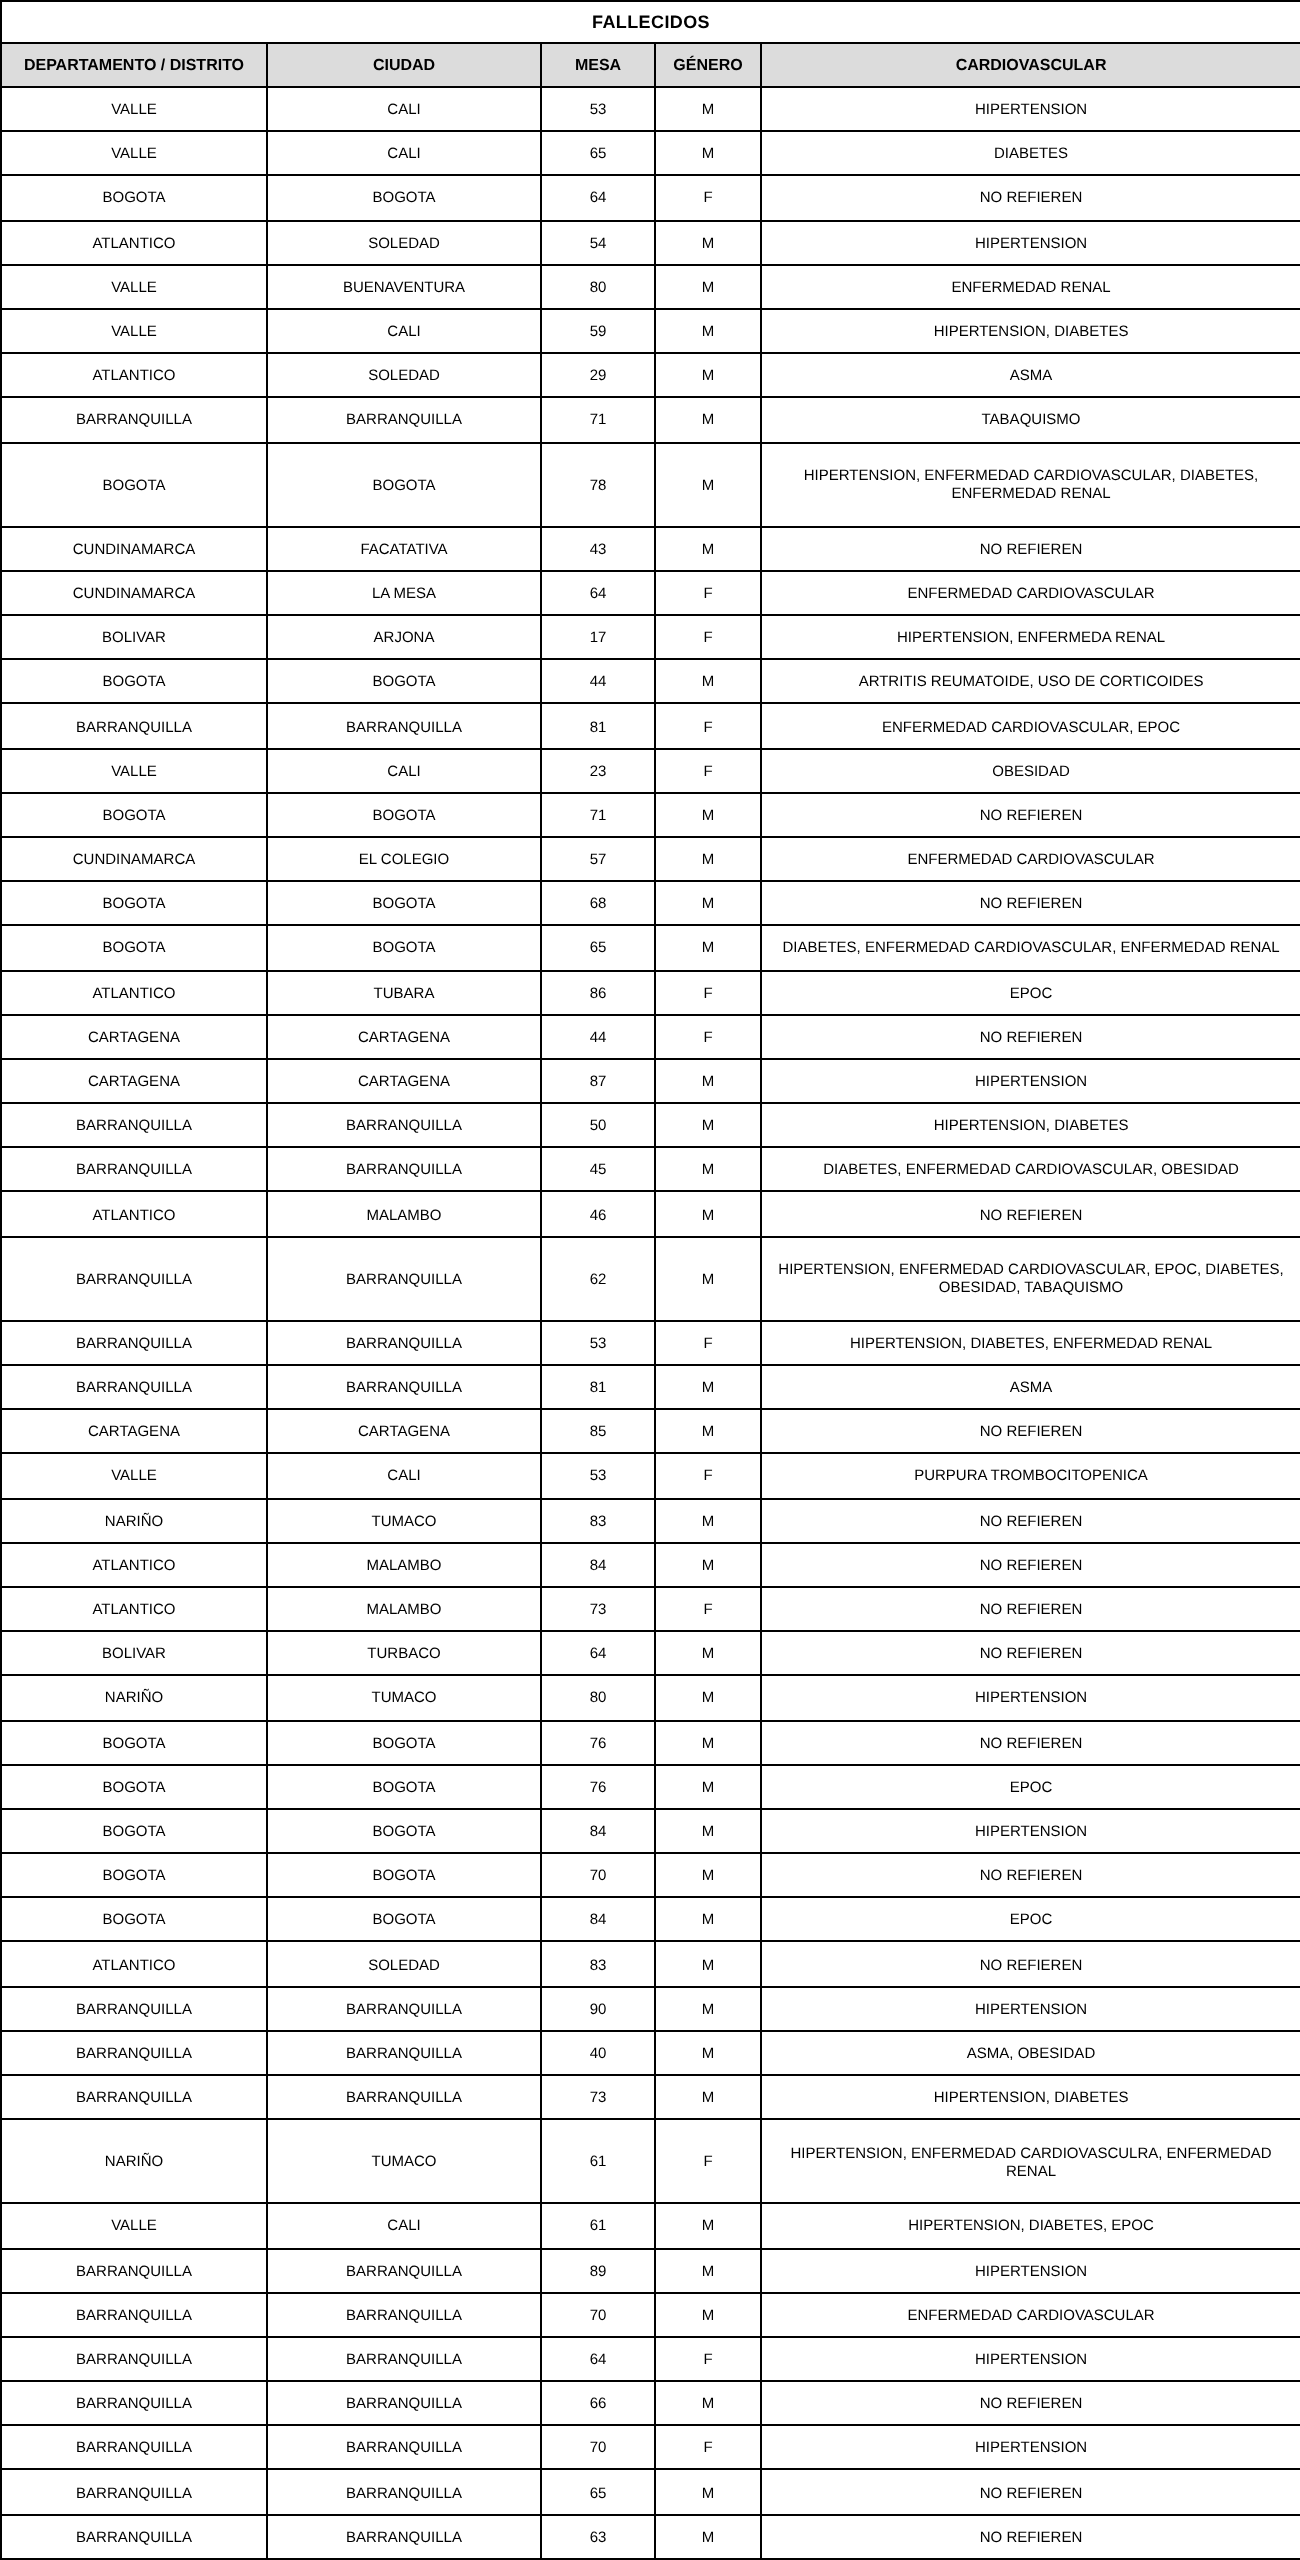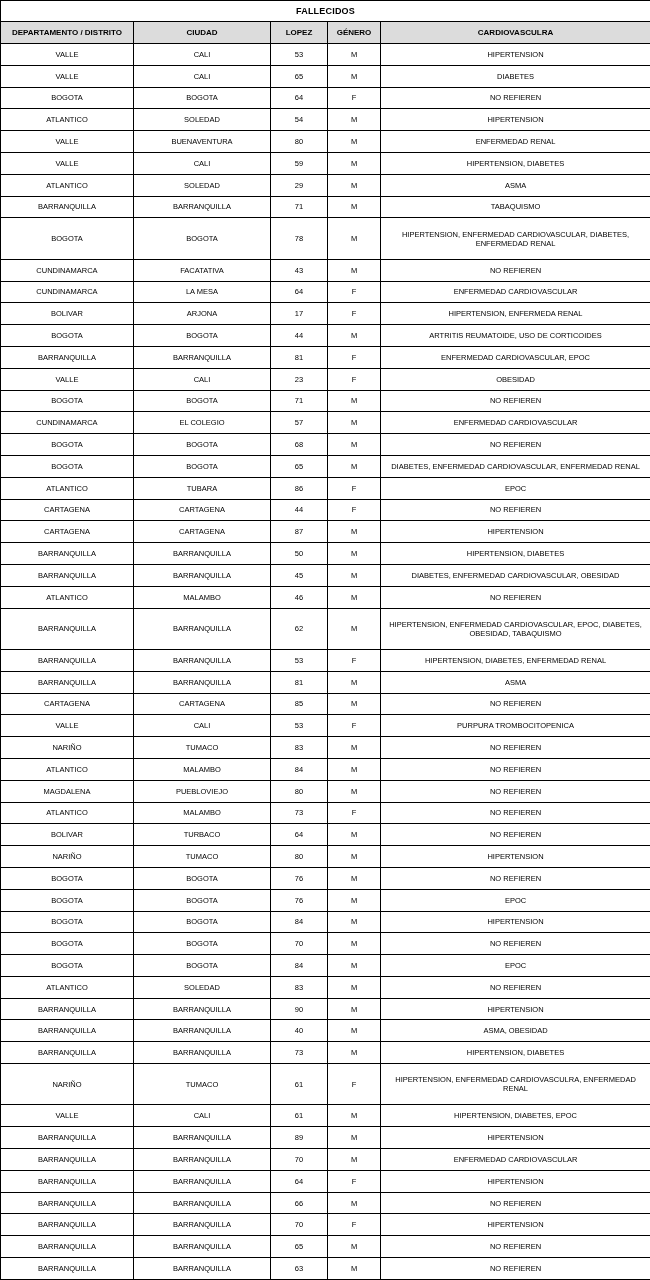--- a/index.html
+++ b/index.html
@@ -72,23 +72,23 @@
       <col class="c-gen">
       <col class="c-com">
     </colgroup>
     <thead>
       <tr class="title-row">
         <th colspan="5">FALLECIDOS</th>
       </tr>
       <tr class="header-row">
         <th>DEPARTAMENTO / DISTRITO</th>
         <th>CIUDAD</th>
-        <th>LOPEZ</th>
+        <th>MESA</th>
         <th>GÉNERO</th>
-        <th>CARDIOVASCULRA</th>
+        <th>CARDIOVASCULAR</th>
       </tr>
     </thead>
     <tbody>
         <tr>
           <td>VALLE</td>
           <td>CALI</td>
           <td>53</td>
           <td>M</td>
           <td>HIPERTENSION</td>
         </tr>
@@ -299,27 +299,20 @@
           <td>NARIÑO</td>
           <td>TUMACO</td>
           <td>83</td>
           <td>M</td>
           <td>NO REFIEREN</td>
         </tr>
         <tr>
           <td>ATLANTICO</td>
           <td>MALAMBO</td>
           <td>84</td>
-          <td>M</td>
-          <td>NO REFIEREN</td>
-        </tr>
-        <tr>
-          <td>MAGDALENA</td>
-          <td>PUEBLOVIEJO</td>
-          <td>80</td>
           <td>M</td>
           <td>NO REFIEREN</td>
         </tr>
         <tr>
           <td>ATLANTICO</td>
           <td>MALAMBO</td>
           <td>73</td>
           <td>F</td>
           <td>NO REFIEREN</td>
         </tr>

